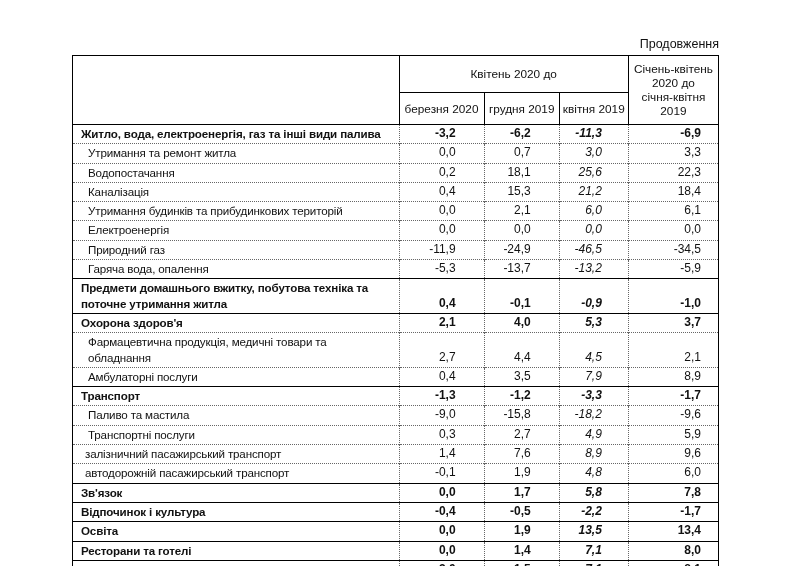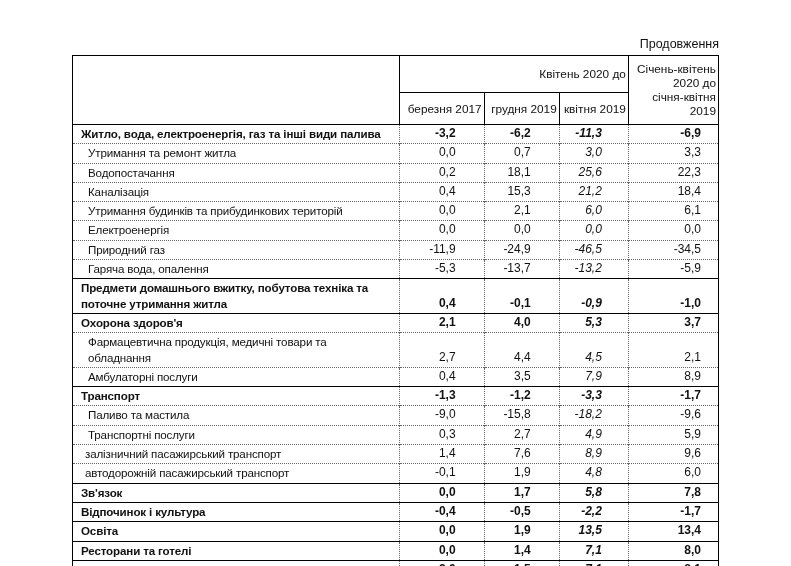--- a/index.html
+++ b/index.html
@@ -33,21 +33,21 @@
     width: 647px;
     font-size: 11.6px;
   }
   
   table.idx { border-left: 1.5px solid #000; border-right: 1.5px solid #000; border-top: 1.5px solid #000; border-bottom: 1px dotted #555; }
 
   thead th {
     border: 1px solid #000;
     font-weight: normal;
     font-size: 11.8px;
-    text-align: right;
+    text-align: center;
     vertical-align: middle;
     padding: 2px 2px;
     line-height: 14px;
     color: #111;
   }
   thead th.group-header { height: 32px; }
   thead tr.subrow th { height: 27px; }
   thead th.period-header { white-space: pre-line; }
 
   tbody td {
@@ -91,21 +91,21 @@
     <thead>
       <tr>
         <th rowspan="2"></th>
         <th colspan="3" class="group-header">Квітень 2020 до</th>
         <th rowspan="2" class="period-header">Січень-квітень
 2020 до
 січня-квітня
 2019</th>
       </tr>
       <tr class="subrow" id="subheader-row">
-          <th>березня 2017</th>
+          <th>березня 2020</th>
           <th>грудня 2019</th>
           <th>квітня 2019</th>
         </tr>
     </thead>
     <tbody id="table-body">
         <tr class="bold group-start">
           <td class="label lvl0">Житло, вода, електроенергія, газ та інші види палива</td>
           <td class="val col0">-3,2</td>
           <td class="val col1">-6,2</td>
           <td class="val col2">-11,3</td>

